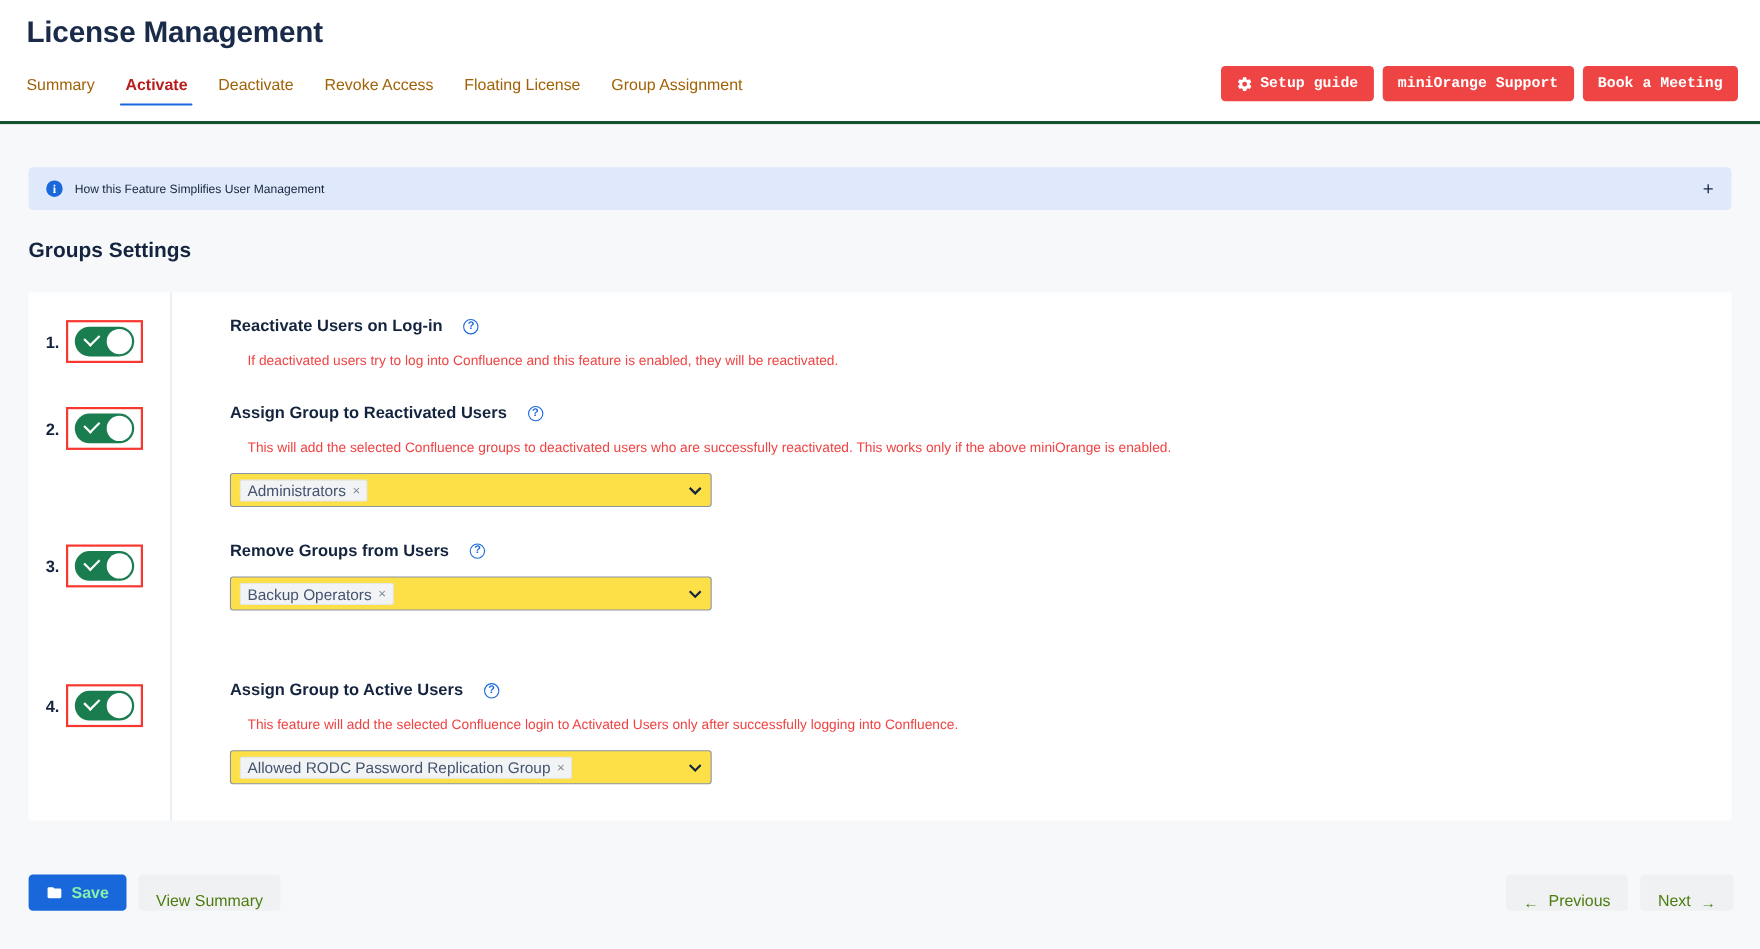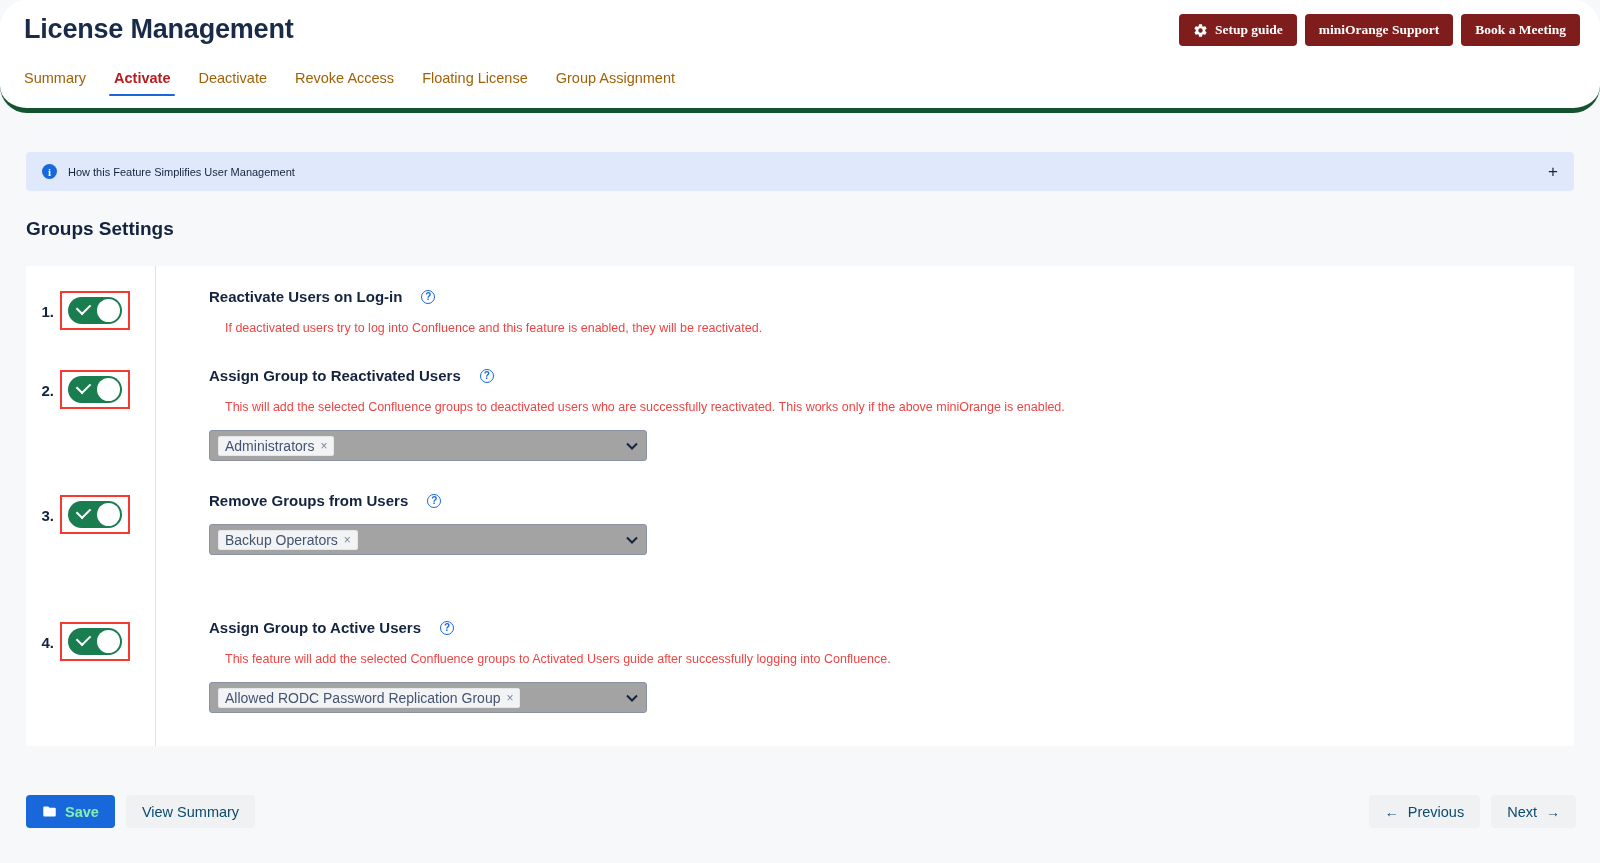--- a/index.html
+++ b/index.html
@@ -10,53 +10,53 @@
     font-family: "Liberation Sans", sans-serif;
     color: #172b4d;
     overflow: hidden;
   }
 
   
   .header {
     position: relative;
     background: #ffffff;
     height: 113px;
-    border-bottom: 5px solid #14532d;
-    border-radius: 27px;
+    border-bottom: 3px solid #14532d;
   }
   .page-title {
     position: absolute;
     left: 24px; top: 14px;
     font-size: 27px;
     font-weight: 600;
     letter-spacing: -0.2px;
     color: #1a2b4a;
   }
   .header-actions {
     position: absolute;
     right: 20px; top: 14px;
     display: flex;
     gap: 8px;
     align-items: center;
   }
   .hbtn {
-    background: #7f1d1d;
+    background: #ef4444;
     color: #ffffff;
     border: none;
     border-radius: 4px;
-    font-family: Liberation Serif, serif;
+    font-family: Liberation Mono, monospace;
     font-size: 13.5px;
     font-weight: 700;
     height: 32px;
     padding: 0 14px;
     display: inline-flex;
     align-items: center;
     gap: 7px;
     cursor: pointer;
     white-space: nowrap;
+    margin-top: 46px;
   }
   .gear-ic { display:inline-block; width:15px; height:15px; line-height:0; }
 
   .tabs {
     position: absolute;
     left: 24px; top: 66px;
     display: flex;
     gap: 0px;
     align-items: flex-end;
   }
@@ -251,21 +251,21 @@
     color: #ef4444;
     margin: 16px;
   }
 
   .multiselect {
     margin-top: 15px;
     width: 438px;
     height: 31px;
     border: 1px solid #8993a4;
     border-radius: 3px;
-    background: #a3a3a3;
+    background: #fde047;
     display: flex;
     align-items: center;
     padding: 0 8px;
     cursor: pointer;
   }
   .chip {
     background: #f2f3f5;
     border: 1px solid #e4e6ea;
     border-radius: 2px;
     padding: 1px 6px;
@@ -321,29 +321,29 @@
     font-weight: 700;
     height: 33px;
     padding: 0 16px;
     display: inline-flex;
     align-items: center;
     gap: 8px;
     cursor: pointer;
   }
   .btn-ghost {
     background: #f0f1f3;
-    color: #0c4a6e;
+    color: #4d7c0f;
     border: none;
     border-radius: 4px;
     font-family: "Liberation Sans", sans-serif;
     font-size: 14.5px;
     height: 33px;
     padding: 0 16px;
     display: inline-flex;
-    align-items: center;
+    align-items: flex-end;
     gap: 9px;
     cursor: pointer;
     white-space: nowrap;
   }
   .btn-ghost .arrow { font-size: 14px; }
   .save-ic { display:inline-block; width:15px; height:15px; line-height:0; }
 </style>
 </head>
 <body>
 
@@ -479,21 +479,21 @@
               <span class="chk"></span>
               <span class="knob"></span>
             </span>
           </span>
         </div>
         <div class="content-col">
           <div class="setting-title">
             <span>Assign Group to Active Users</span>
             <span class="help-ic">?</span>
           </div>
-          <p class="setting-desc">This feature will add the selected Confluence groups to Activated Users guide after successfully logging into Confluence.</p>
+          <p class="setting-desc">This feature will add the selected Confluence login to Activated Users only after successfully logging into Confluence.</p>
           <div class="multiselect">
             <span class="chip">
               <span>Allowed RODC Password Replication Group</span>
               <span class="chip-x">×</span>
             </span>
             <span class="ms-caret">
               <svg viewBox="0 0 12 8" width="12" height="8" fill="none" stroke="#14243f" stroke-width="2">
                   <path d="M1 1.5 L6 6.5 L11 1.5"></path>
                 </svg>
             </span>

